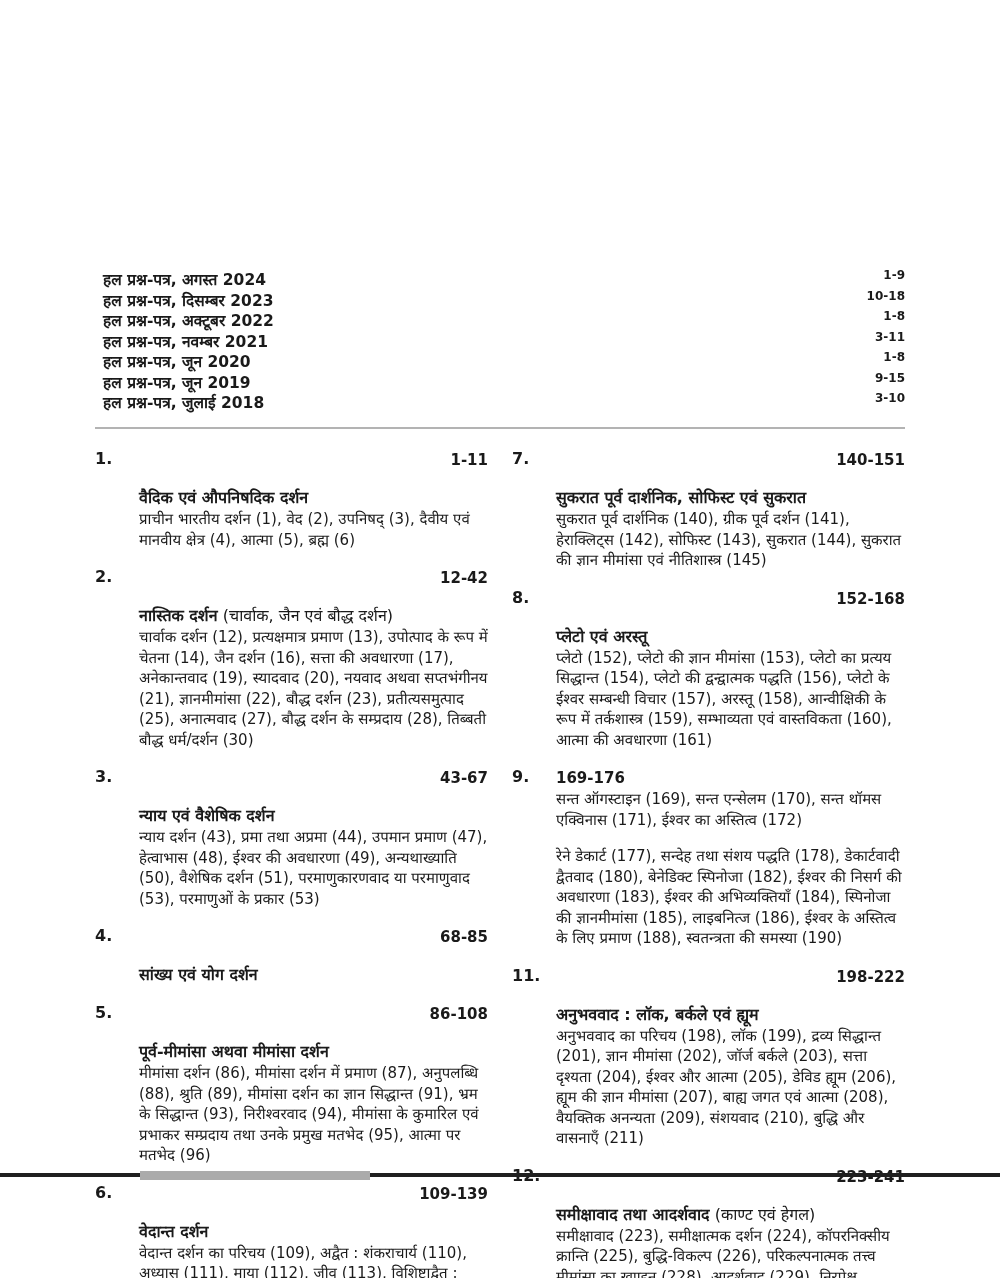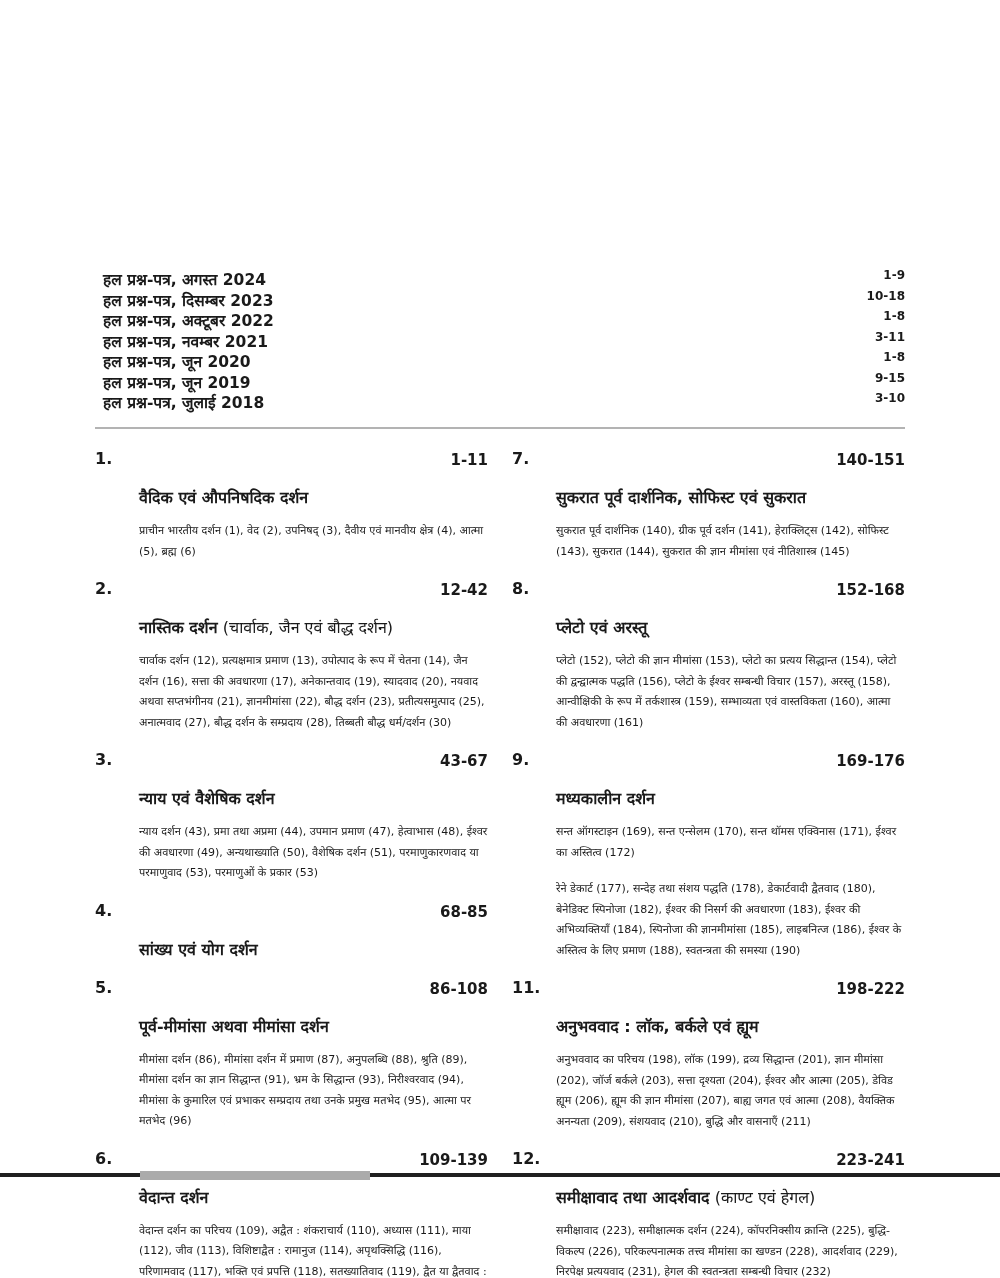--- a/index.html
+++ b/index.html
@@ -32,21 +32,21 @@
   
   .columns{position:absolute;left:95px;top:448px;width:810px;display:flex;gap:24px;}
   .col{width:393px;}
   .chapter{margin-bottom:16px;}
   .ch-head{display:flex;align-items:flex-start;line-height:22px;}
   .ch-num{flex:none;width:44px;font-weight:bold;font-size:16px;}
   .ch-title{flex:1;font-size:16px;padding-right:10px;margin-top:39px;}
   .ch-title b{font-weight:bold;}
   .ch-suffix{font-weight:normal;text-align:right;}
   .ch-pages{flex:none;font-weight:bold;font-size:15px;white-space:nowrap;padding-top:1px;text-align:center;}
-  .ch-topics{margin-left:44px;margin-top:12px;font-size:11px;line-height:20.5px;}
+  .ch-topics{margin-left:44px;margin-top:0;font-size:15px;line-height:20.5px;}
 
   
   .bottom-line{position:absolute;left:0;top:1173px;width:1000px;height:4px;background:#1f1f1f;}
   .bottom-mark{position:absolute;left:140px;top:1171px;width:230px;height:9px;background:#ababab;}
 </style>
 </head>
 <body>
 
 <div class="sheet">
 
@@ -159,21 +159,20 @@
           <span class="ch-num">8.</span>
           <span class="ch-title"><b>प्लेटो एवं अरस्तू</b><span class="ch-suffix"></span></span>
           <span class="ch-pages">152-168</span>
         </div>
         <div class="ch-topics">प्लेटो (152), प्लेटो की ज्ञान मीमांसा (153), प्लेटो का प्रत्यय सिद्धान्त (154), प्लेटो की द्वन्द्वात्मक पद्धति (156), प्लेटो के ईश्वर सम्बन्धी विचार (157), अरस्तू (158), आन्वीक्षिकी के रूप में तर्कशास्त्र (159), सम्भाव्यता एवं वास्तविकता (160), आत्मा की अवधारणा (161)</div>
       </div>
 
       <div class="chapter">
         <div class="ch-head">
           <span class="ch-num">9.</span>
-          <span class="ch-title"><b>मध्यकालीन दर्शन</b><span class="ch-suffix"></span></span>
           <span class="ch-pages">169-176</span>
         </div>
         <div class="ch-topics">सन्त ऑगस्टाइन (169), सन्त एन्सेलम (170), सन्त थॉमस एक्विनास (171), ईश्वर का अस्तित्व (172)</div>
       </div>
 
       <div class="chapter">
         <div class="ch-topics">रेने डेकार्ट (177), सन्देह तथा संशय पद्धति (178), डेकार्टवादी द्वैतवाद (180), बेनेडिक्ट स्पिनोजा (182), ईश्वर की निसर्ग की अवधारणा (183), ईश्वर की अभिव्यक्तियाँ (184), स्पिनोजा की ज्ञानमीमांसा (185), लाइबनित्ज (186), ईश्वर के अस्तित्व के लिए प्रमाण (188), स्वतन्त्रता की समस्या (190)</div>
       </div>
 
       <div class="chapter">

